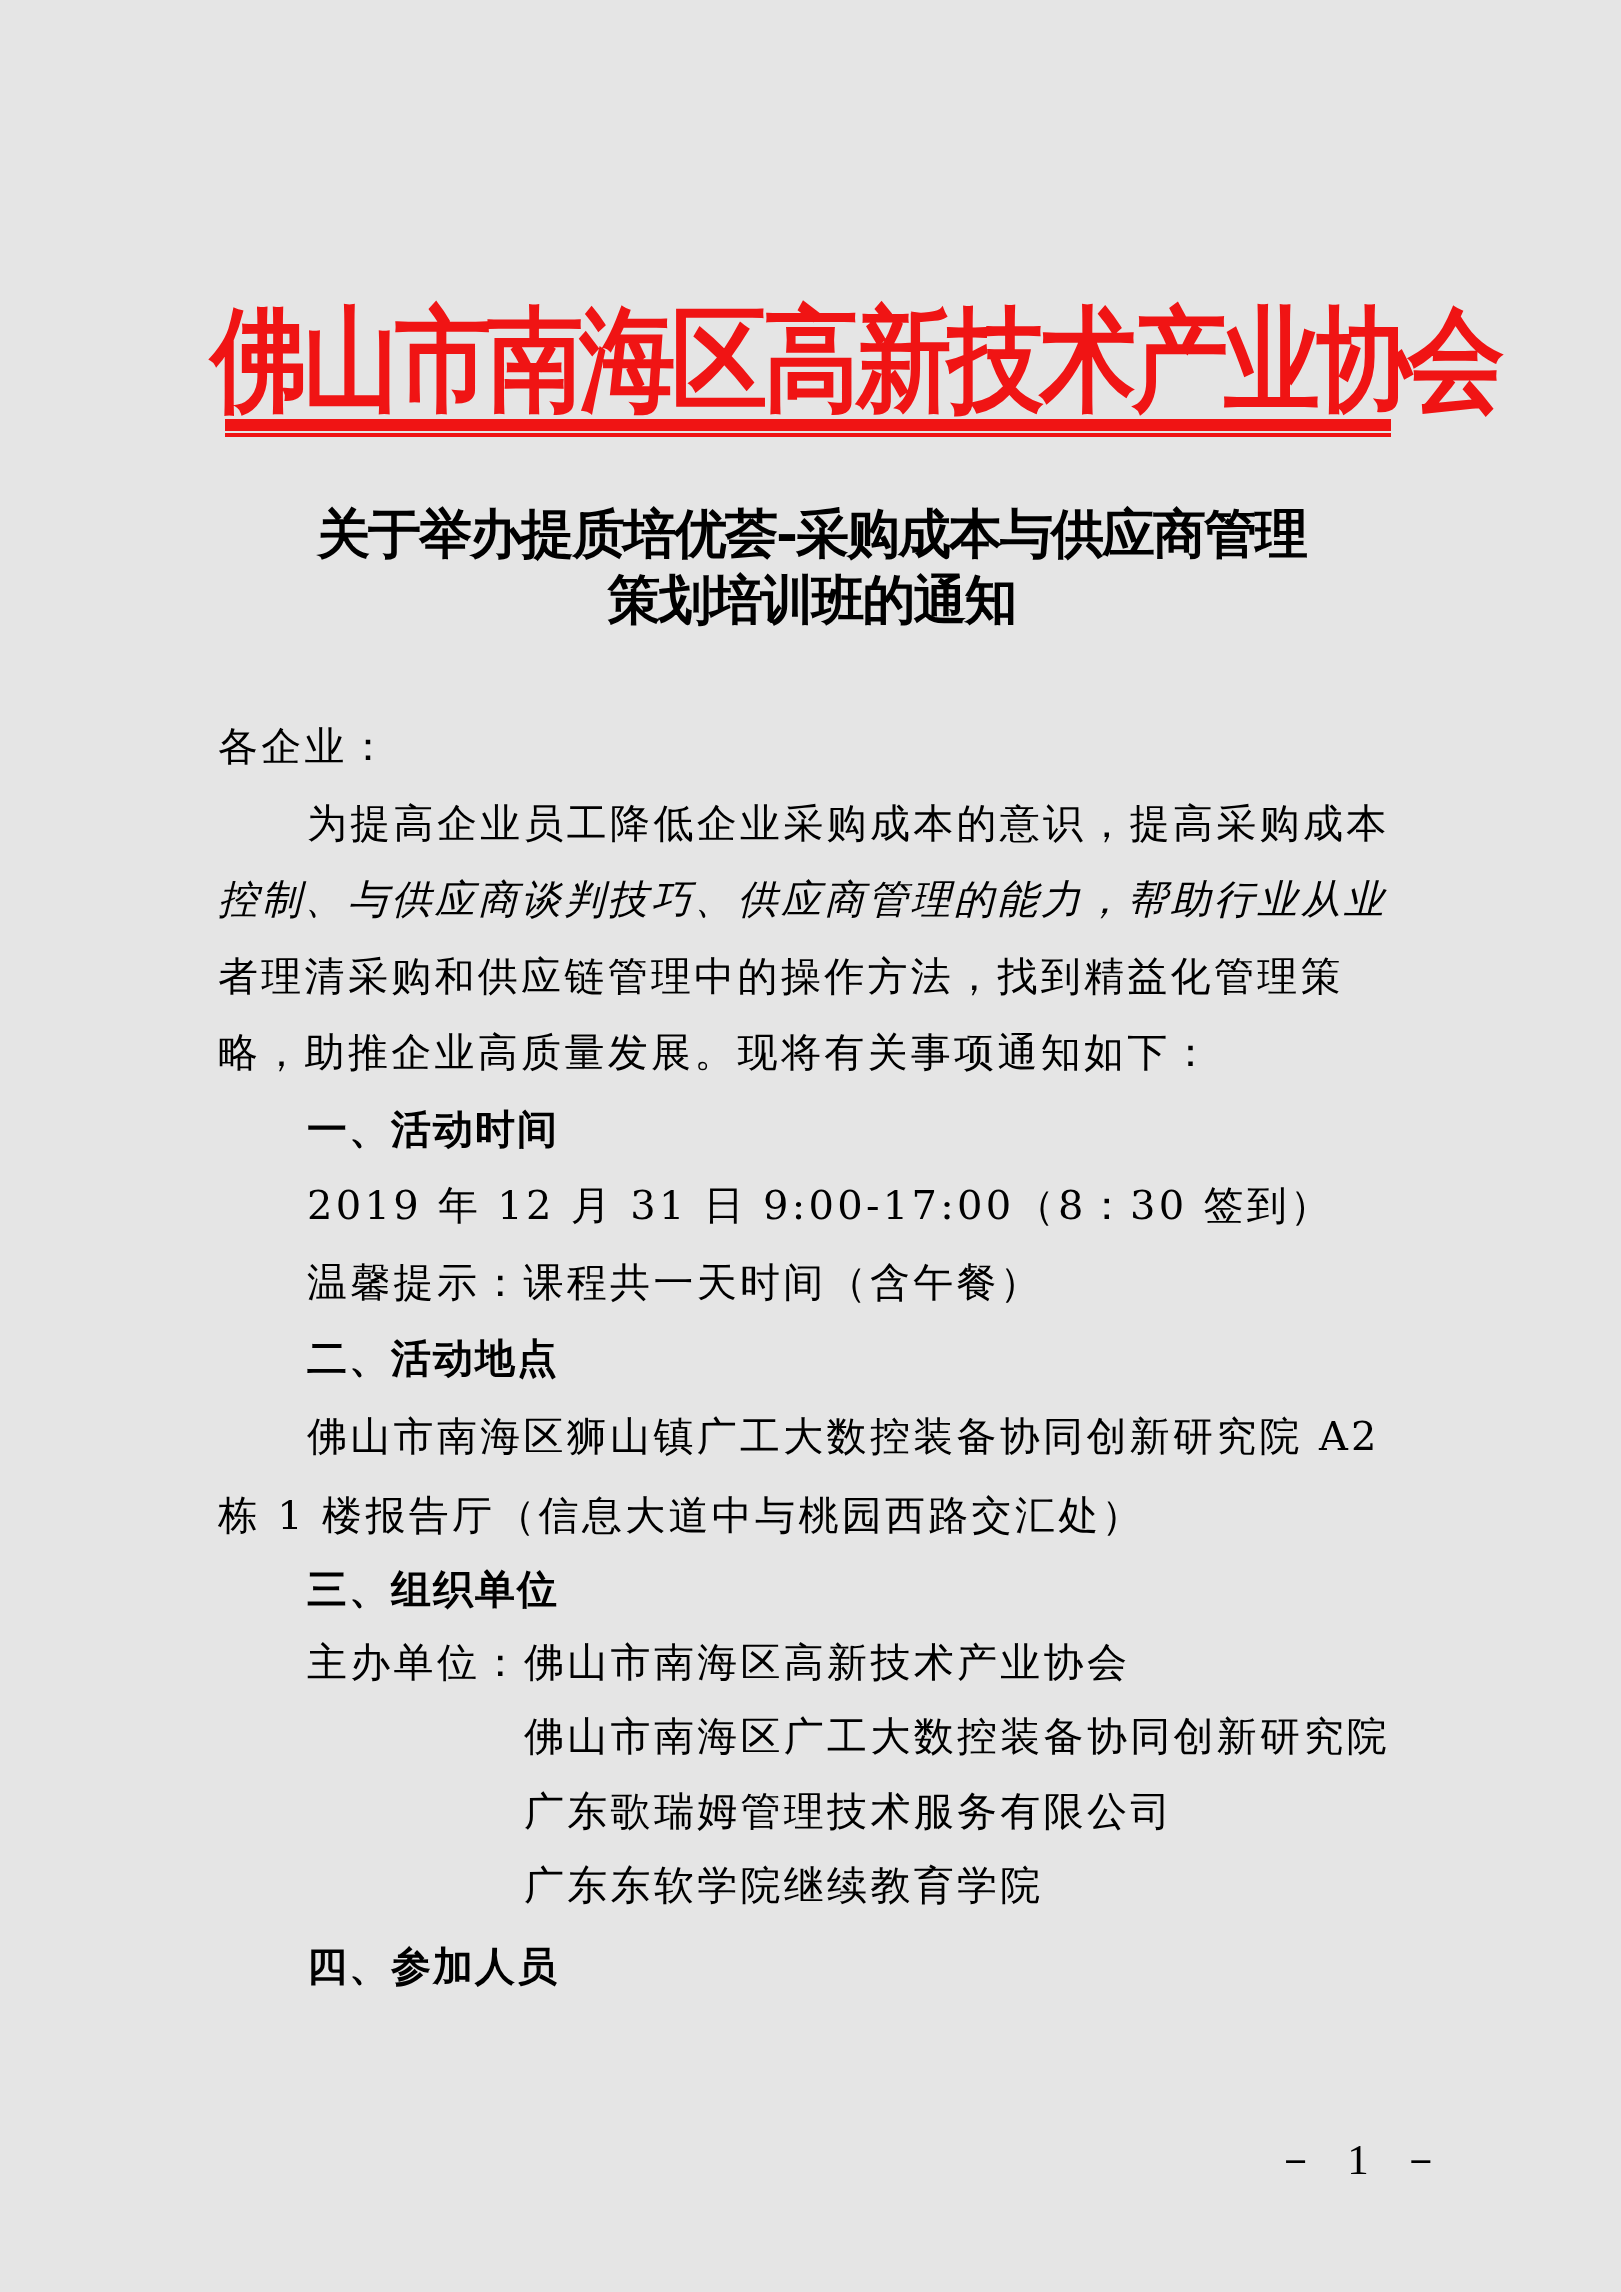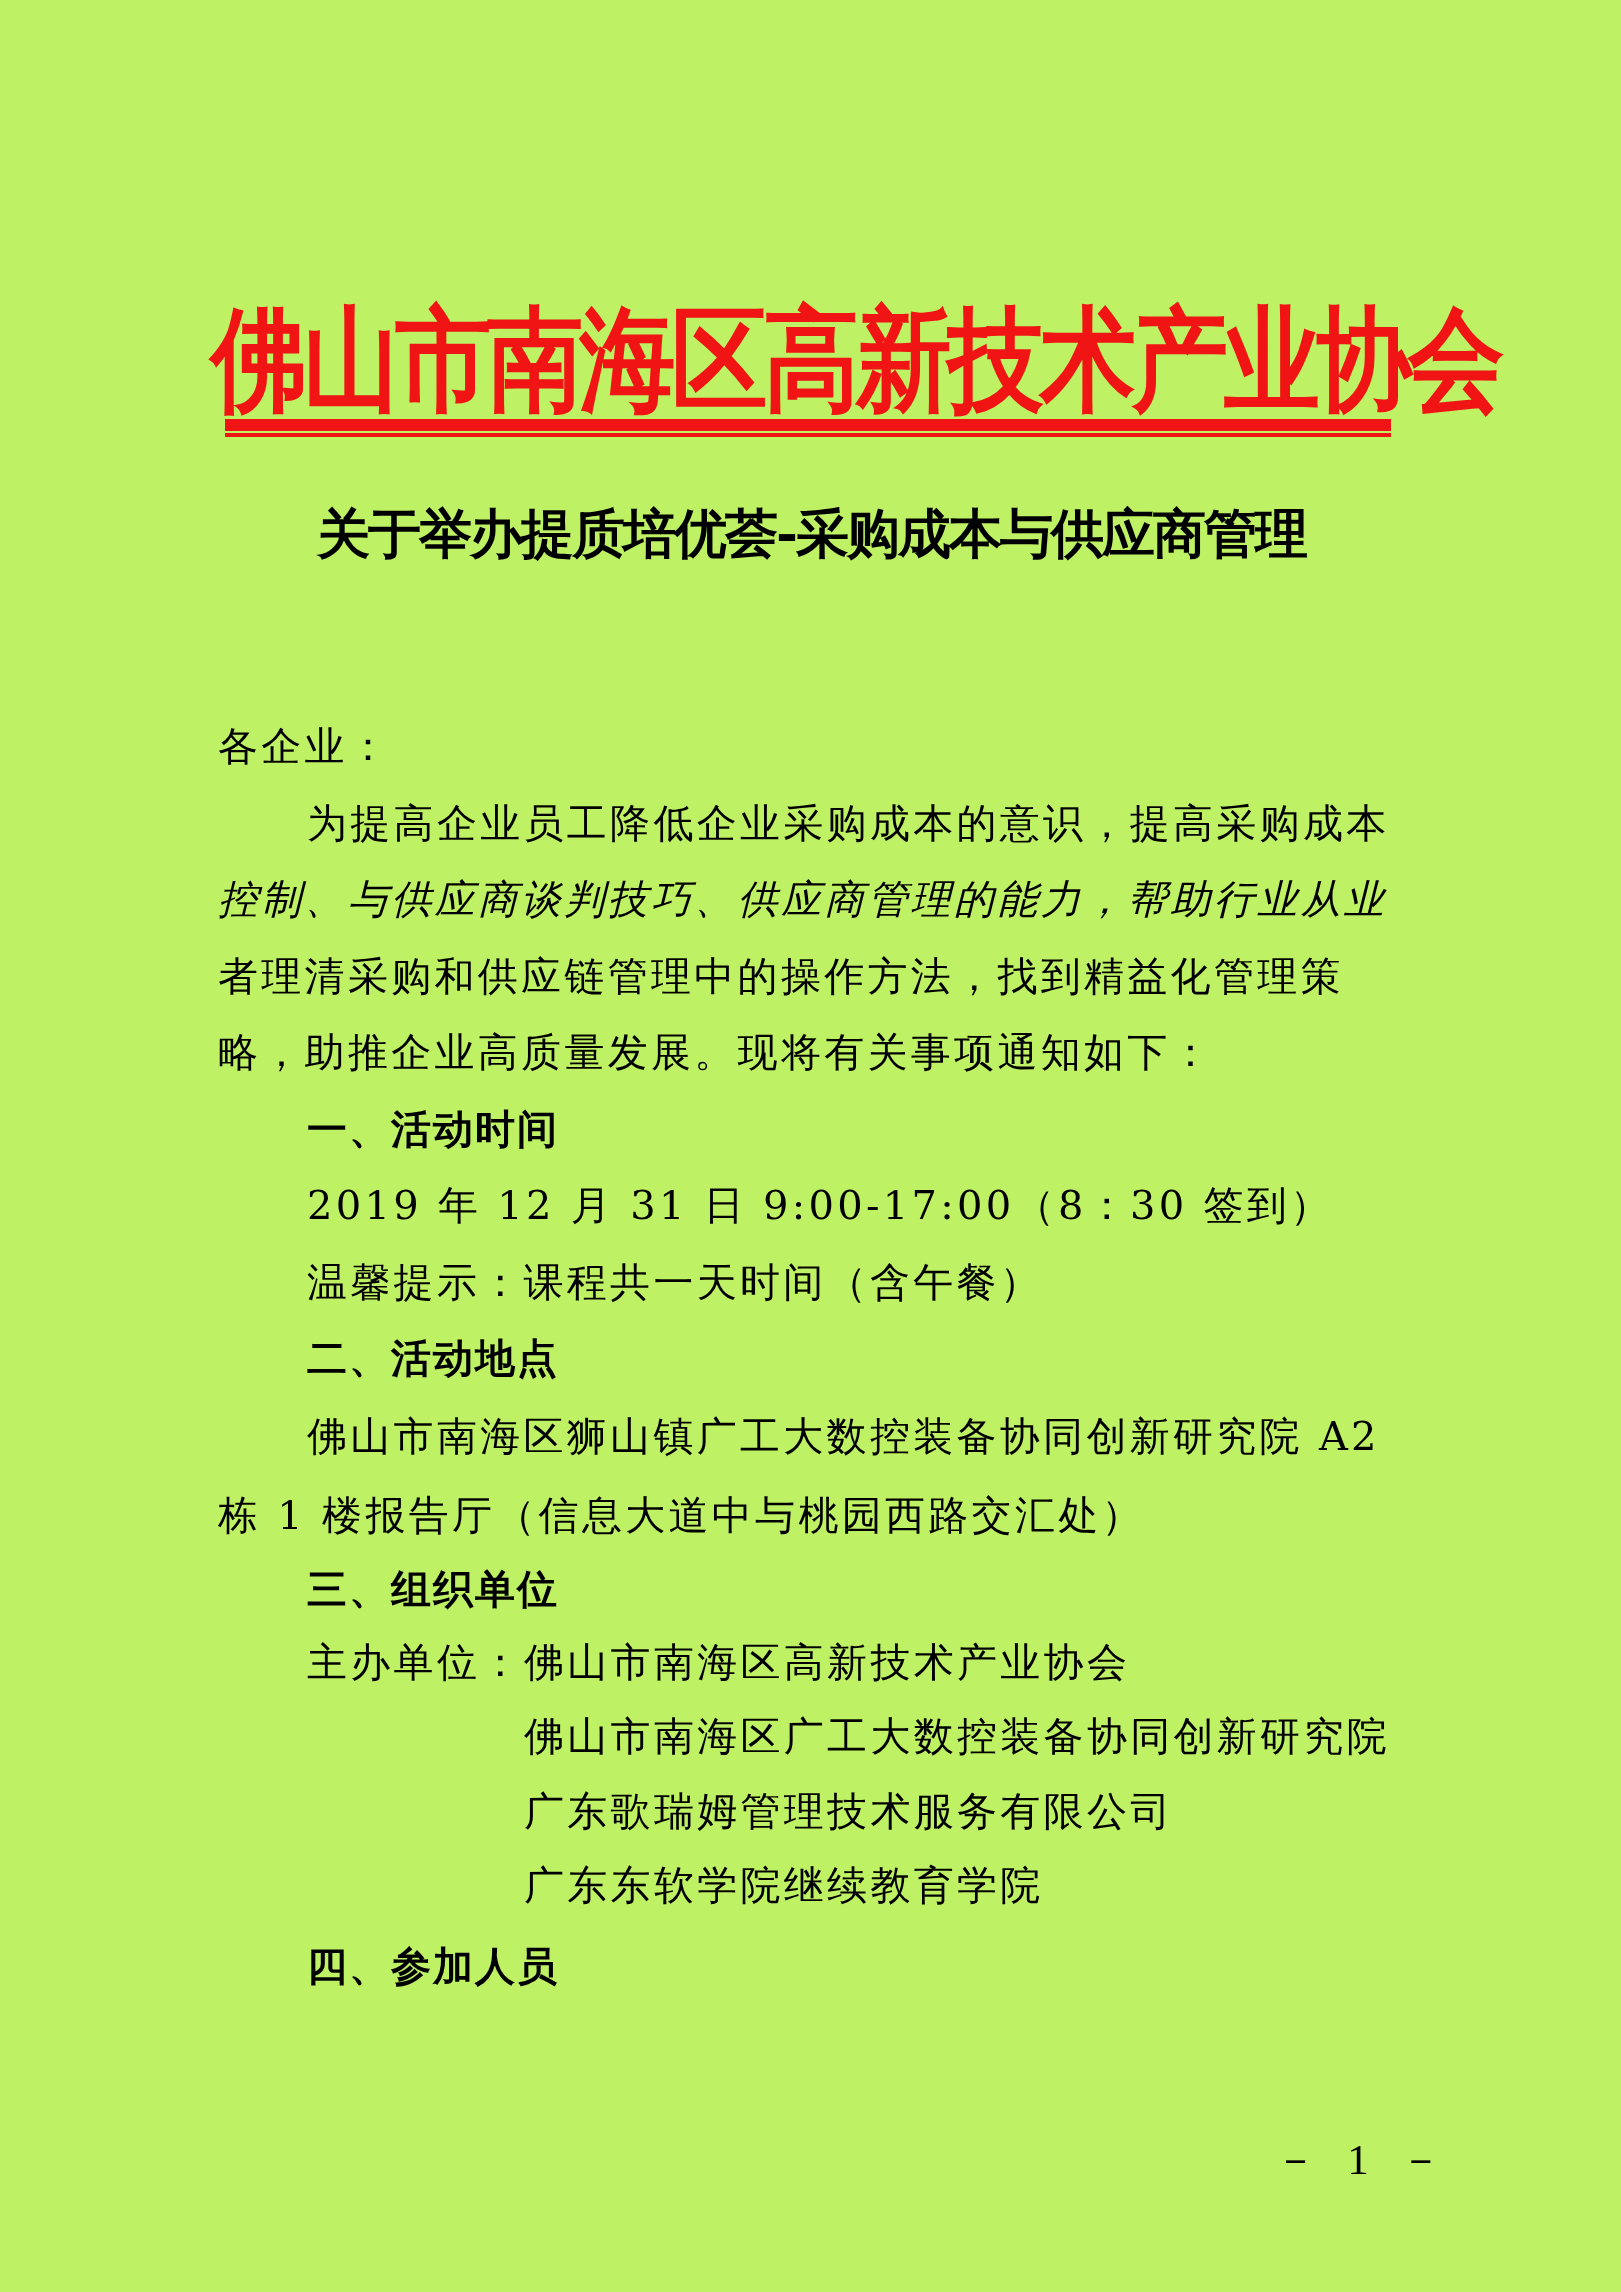--- a/index.html
+++ b/index.html
@@ -1,17 +1,17 @@
 <!DOCTYPE html>
 <html><head>
 <meta charset="utf-8">
 <style>
   html, body { margin:0; padding:0; background:#ffffff; }
   body { width:1621px; height:2293px; position:relative; overflow:hidden; font-family:"DejaVu Serif", "Liberation Serif", serif; color:#000; }
-  .page { position:absolute; left:0; top:0; width:1621px; height:2293px; background:#bef264; }
+  .page { position:absolute; left:0; top:0; width:1621px; height:2293px; background:#e5e5e5; }
   .letterhead-title {
     position:absolute; left:211px; top:304px; width:1191px; height:113px;
     color:#f01414; font-family:"Liberation Serif","DejaVu Serif",serif;
     font-size:96px; line-height:113px; font-weight:bold; text-align:center;
     letter-spacing:-3.9px; white-space:nowrap;
     transform:scaleY(1.18); transform-origin:center;
   }
   .rule-thick { position:absolute; left:225px; top:419px; width:1166px; height:11.8px; background:#f01414; }
   .rule-thin { position:absolute; left:225px; top:433px; width:1166px; height:3.9px; background:#f01414; }
   .doc-title {
@@ -37,20 +37,21 @@
 </head>
 <body>
 
 <div class="page">
 
   <div class="letterhead-title">佛山市南海区高新技术产业协会</div>
   <div class="rule-thick"></div>
   <div class="rule-thin"></div>
 
   <div class="doc-title t1">关于举办提质培优荟-采购成本与供应商管理</div>
+  <div class="doc-title t2">策划培训班的通知</div>
 
   <div class="line" style="top:723px;">各企业：</div>
 
   <div class="line indent" style="top:800px;">为提高企业员工降低企业采购成本的意识，提高采购成本</div>
   <div class="line" style="top:876px;font-style:italic;">控制、与供应商谈判技巧、供应商管理的能力，帮助行业从业</div>
   <div class="line" style="top:953px;">者理清采购和供应链管理中的操作方法，找到精益化管理策</div>
   <div class="line" style="top:1029px;">略，助推企业高质量发展。现将有关事项通知如下：</div>
 
   <div class="line indent heading" style="top:1106px;">一、活动时间</div>
   <div class="line indent" style="top:1182px;">2019 年 12 月 31 日 9:00-17:00（8：30 签到）</div>

